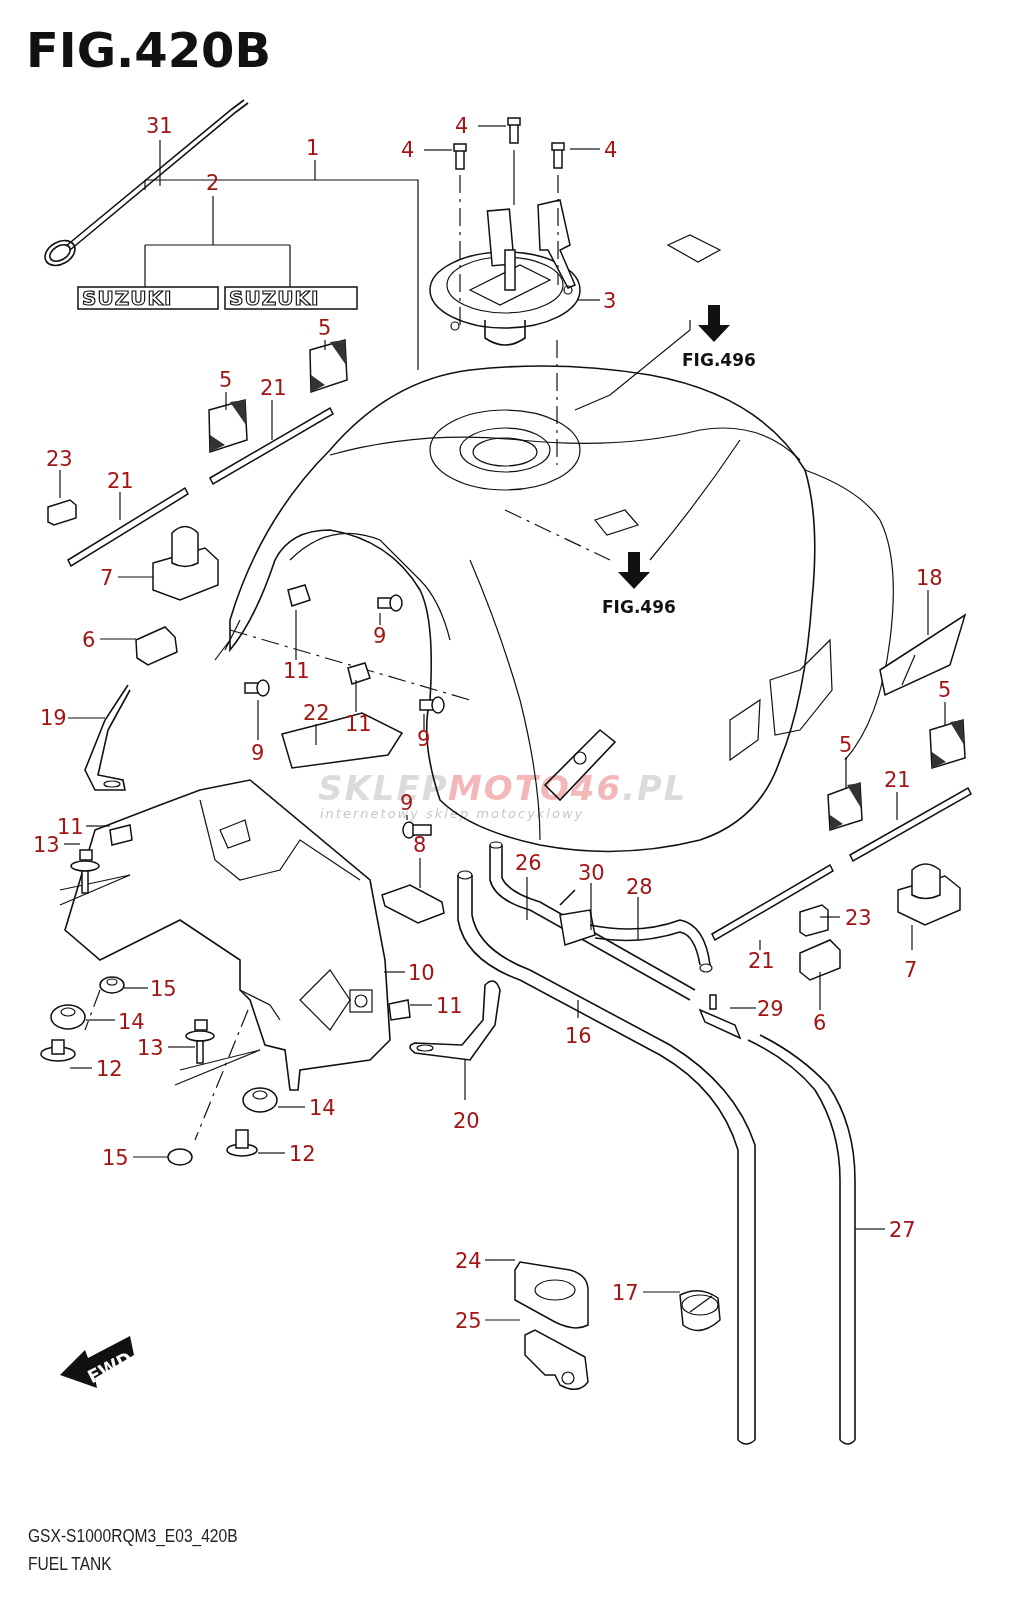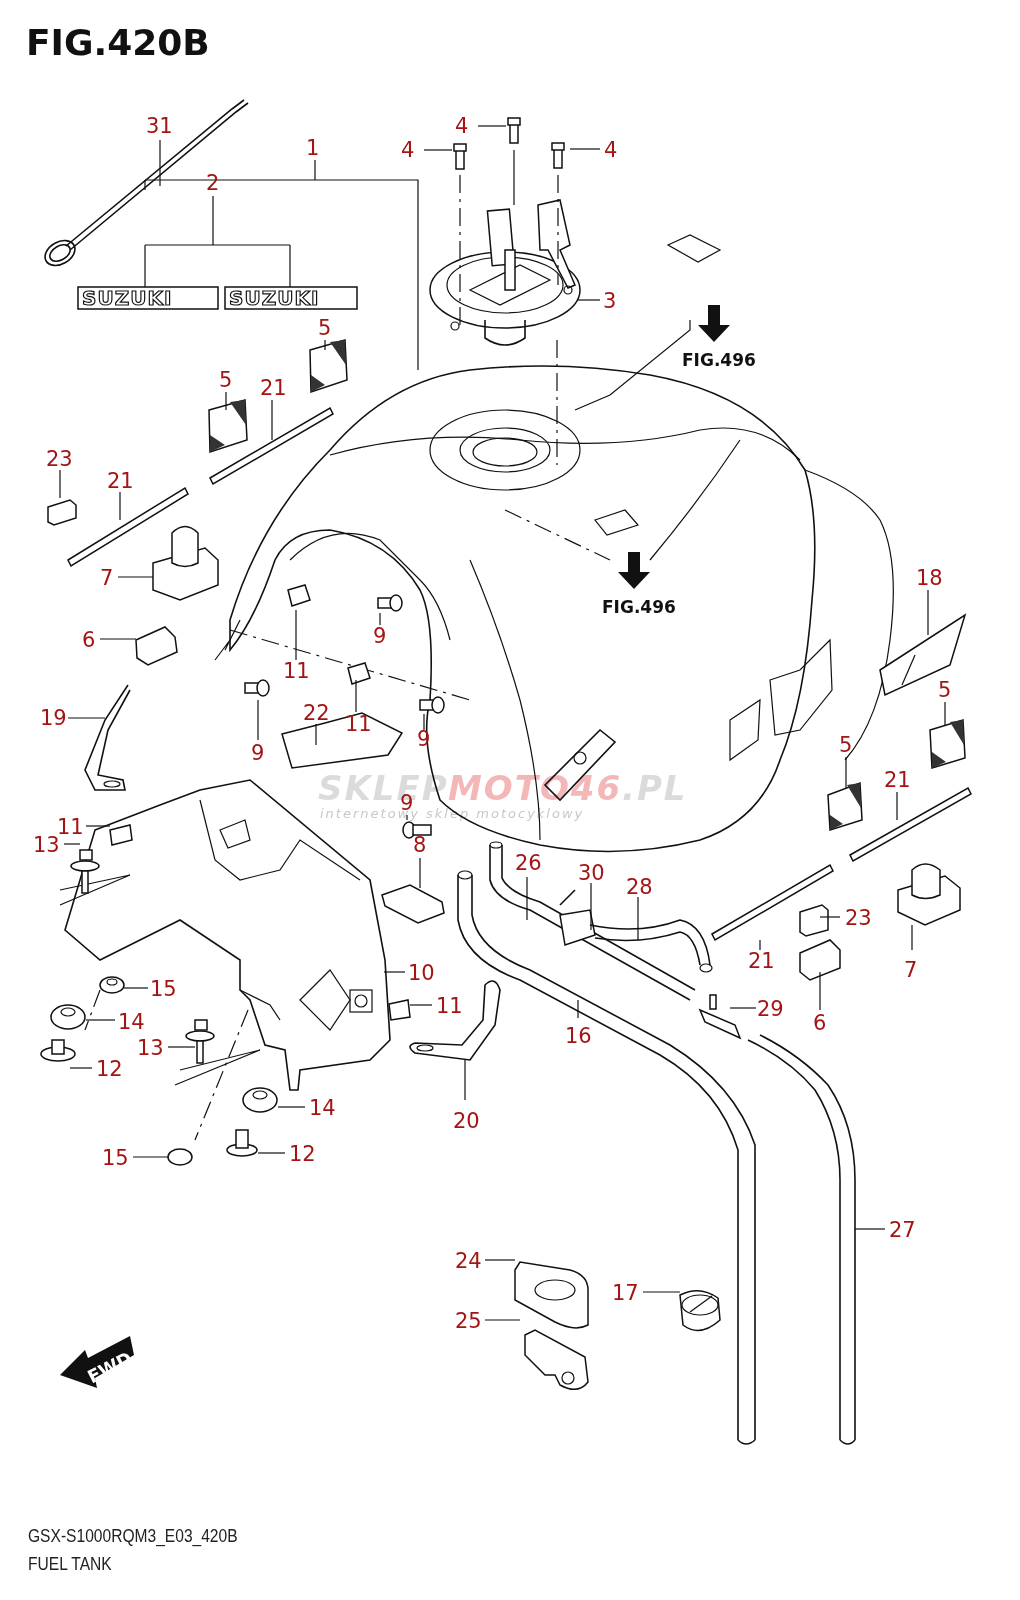--- a/index.html
+++ b/index.html
@@ -1,17 +1,17 @@
 <!DOCTYPE html>
 <html><head>
 <meta charset="utf-8">
 <style>
   html,body{margin:0;padding:0;background:#ffffff;}
   body{width:1020px;height:1600px;position:relative;overflow:hidden;font-family:"Liberation Sans",sans-serif;}
-  .fig-title{position:absolute;left:26px;top:22px;font-family:"DejaVu Sans",sans-serif;font-weight:bold;font-size:36px;color:#111;letter-spacing:0px;}
+  .fig-title{position:absolute;left:26px;top:22px;font-family:"DejaVu Sans",sans-serif;font-weight:bold;font-size:48px;color:#111;letter-spacing:0px;}
   .model-code{position:absolute;left:28px;top:1525px;font-family:"Liberation Sans",sans-serif;font-size:19px;color:#222;transform:scaleX(0.82);transform-origin:left top;}
   .fig-name{position:absolute;left:28px;top:1553px;font-family:"Liberation Sans",sans-serif;font-size:19px;color:#222;transform:scaleX(0.82);transform-origin:left top;}
   svg#diagram{position:absolute;left:0;top:0;}
   .callout{font-family:"DejaVu Sans",sans-serif;font-size:21px;fill:#a31515;}
   .line{stroke:#111;stroke-width:1.6;fill:none;}
   .thin{stroke:#111;stroke-width:1.2;fill:none;}
   .leader{stroke:#111;stroke-width:1.2;fill:none;}
   .dash{stroke:#111;stroke-width:1.2;fill:none;stroke-dasharray:18 6 3 6;}
   .fill-w{fill:#fff;stroke:#111;stroke-width:1.5;}
   .figref{font-family:"DejaVu Sans",sans-serif;font-weight:bold;font-size:17px;fill:#111;}

